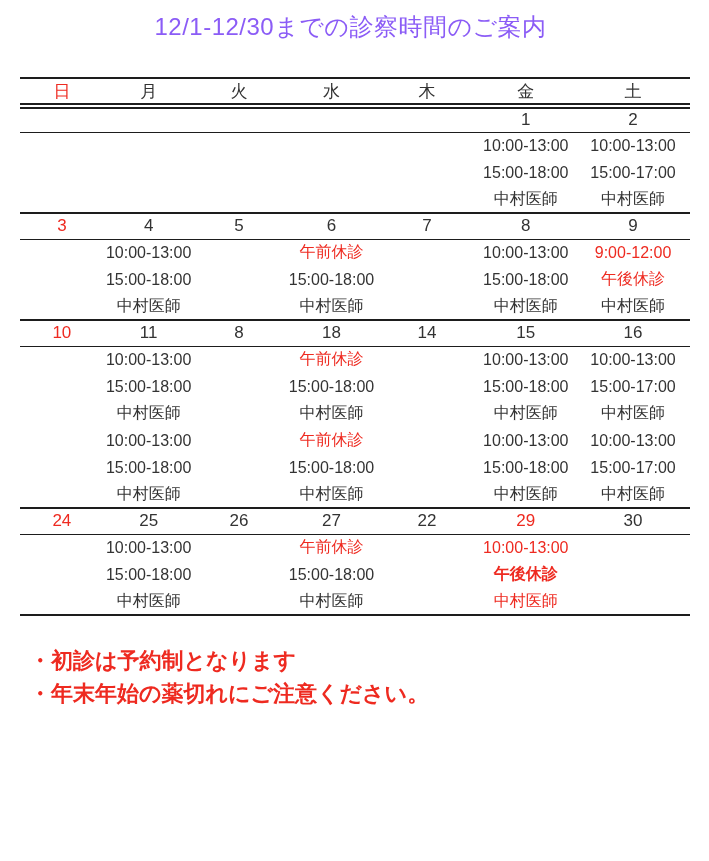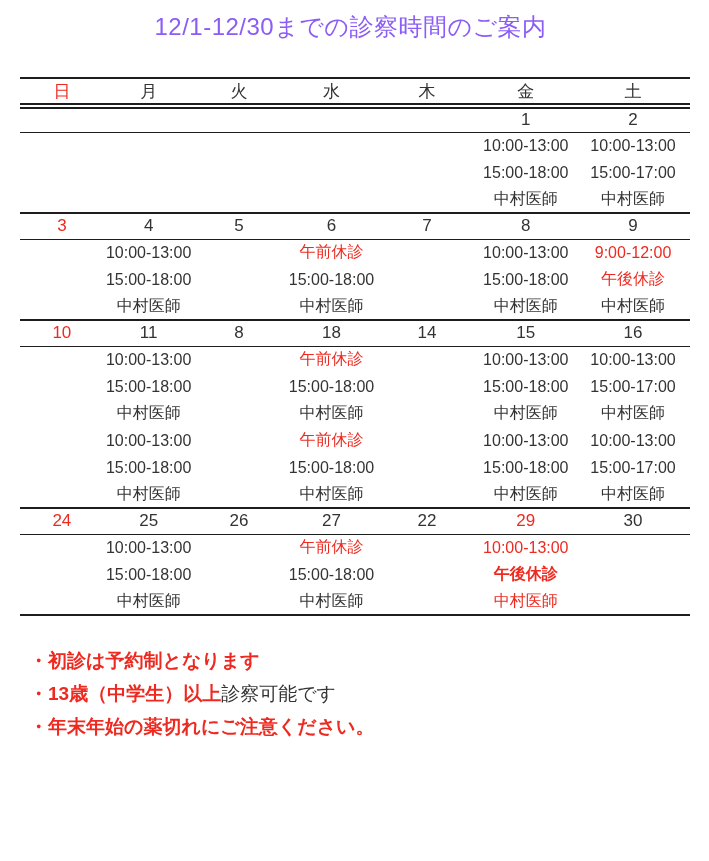--- a/index.html
+++ b/index.html
@@ -61,21 +61,21 @@
     vertical-align:middle;
     padding:0;
     white-space:nowrap;
   }
   .red{color:var(--red);}
   .bold{font-weight:bold;}
   .notes{
     margin:28px 0 0 29px;
   }
   .note-line{
-    font-size:19px;
+    font-size:22px;
     line-height:33px;
     white-space:nowrap;
   }
 </style>
 </head>
 <body>
 
 <h1 class="page-title">12/1-12/30までの診察時間のご案内</h1>
 
 <table class="schedule">
@@ -269,15 +269,14 @@
         <td>中村医師</td>
         <td></td>
         <td class="red">中村医師</td>
         <td></td>
       </tr>
     </tbody>
 </table>
 
 <div class="notes">
     <div class="note-line"><span class="red bold">・初診は予約制となります</span></div>
-    <div class="note-line"><span class="red bold">・13歳（中学生）以上</span><span>診察可能です</span></div>
     <div class="note-line"><span class="red bold">・年末年始の薬切れにご注意ください。</span></div>
   </div>
 
 </body></html>

